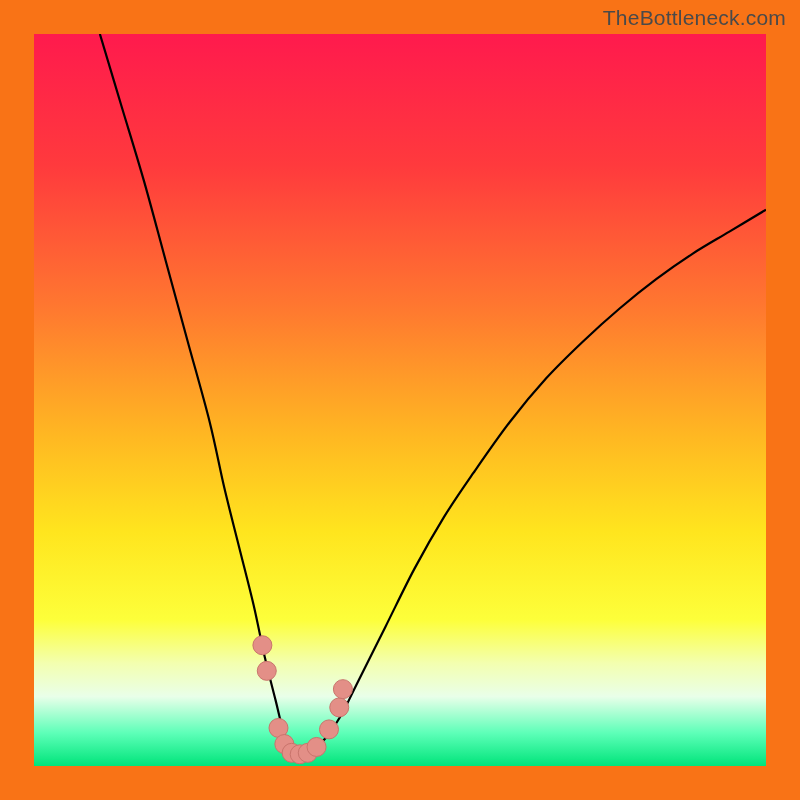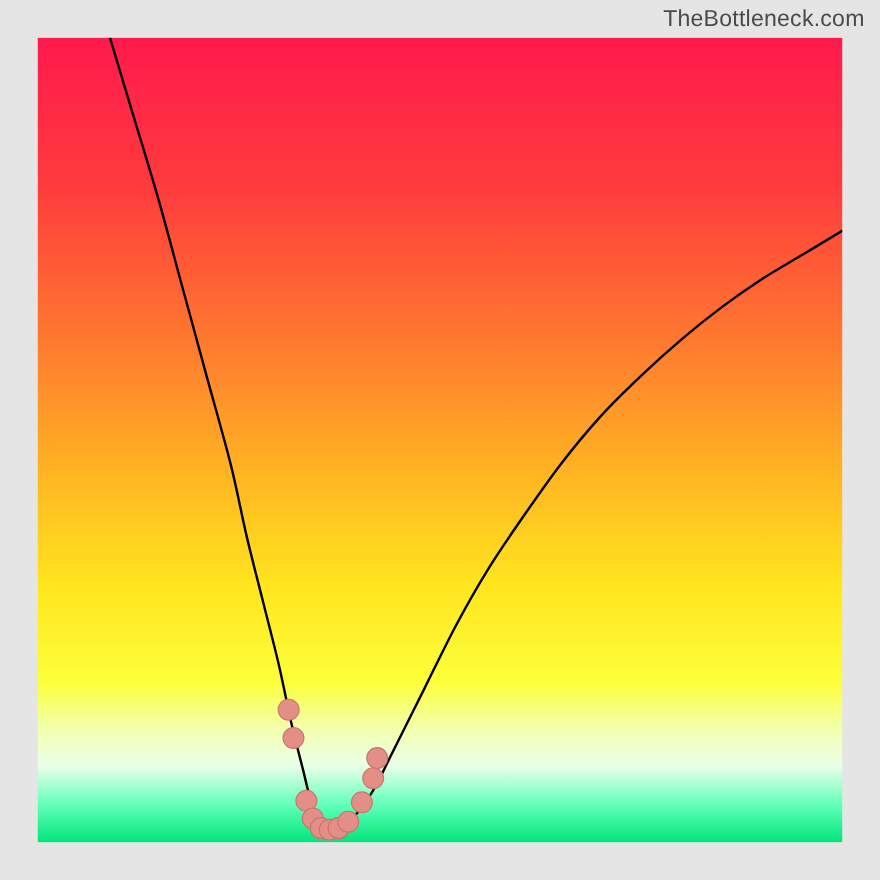--- a/index.html
+++ b/index.html
@@ -10,21 +10,21 @@
     overflow: hidden;
     background: #000;
     font-family: Arial, Helvetica, sans-serif;
   }
   .frame {
     position: absolute;
     left: 0;
     top: 0;
     width: 800px;
     height: 800px;
-    background: #e5e5e5;
+    background: #f97316;
   }
   .plot {
     position: absolute;
     left: 34px;
     top: 34px;
     width: 732px;
     height: 732px;
     overflow: hidden;
   }
   .watermark {

